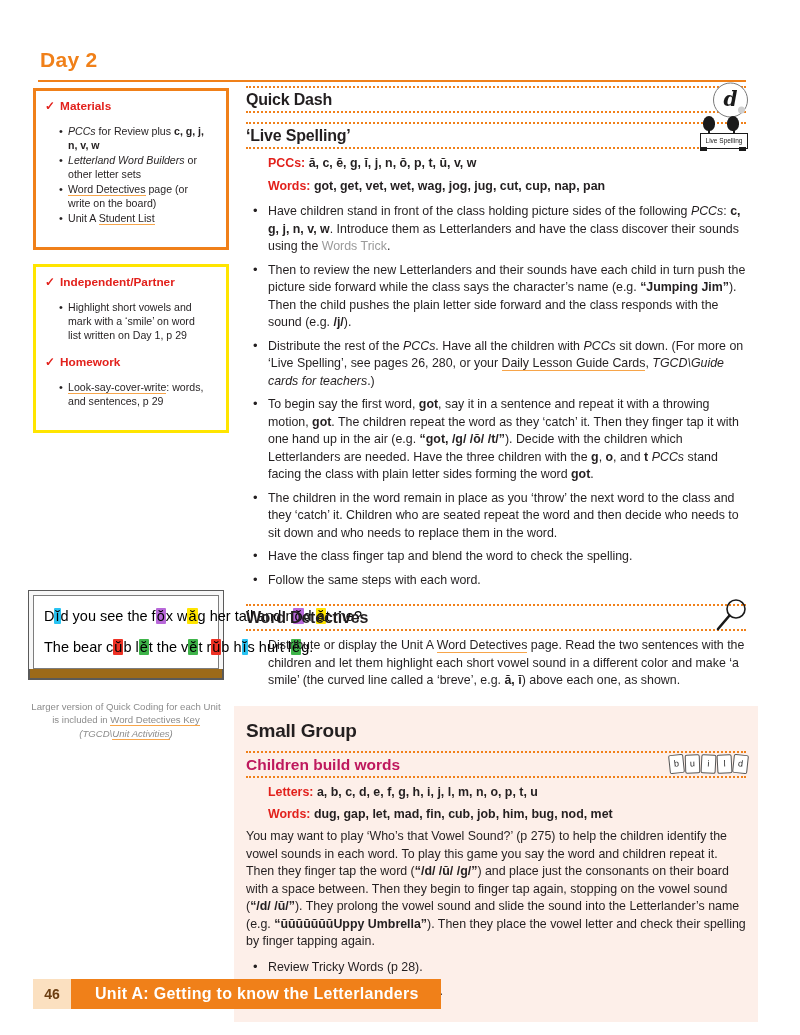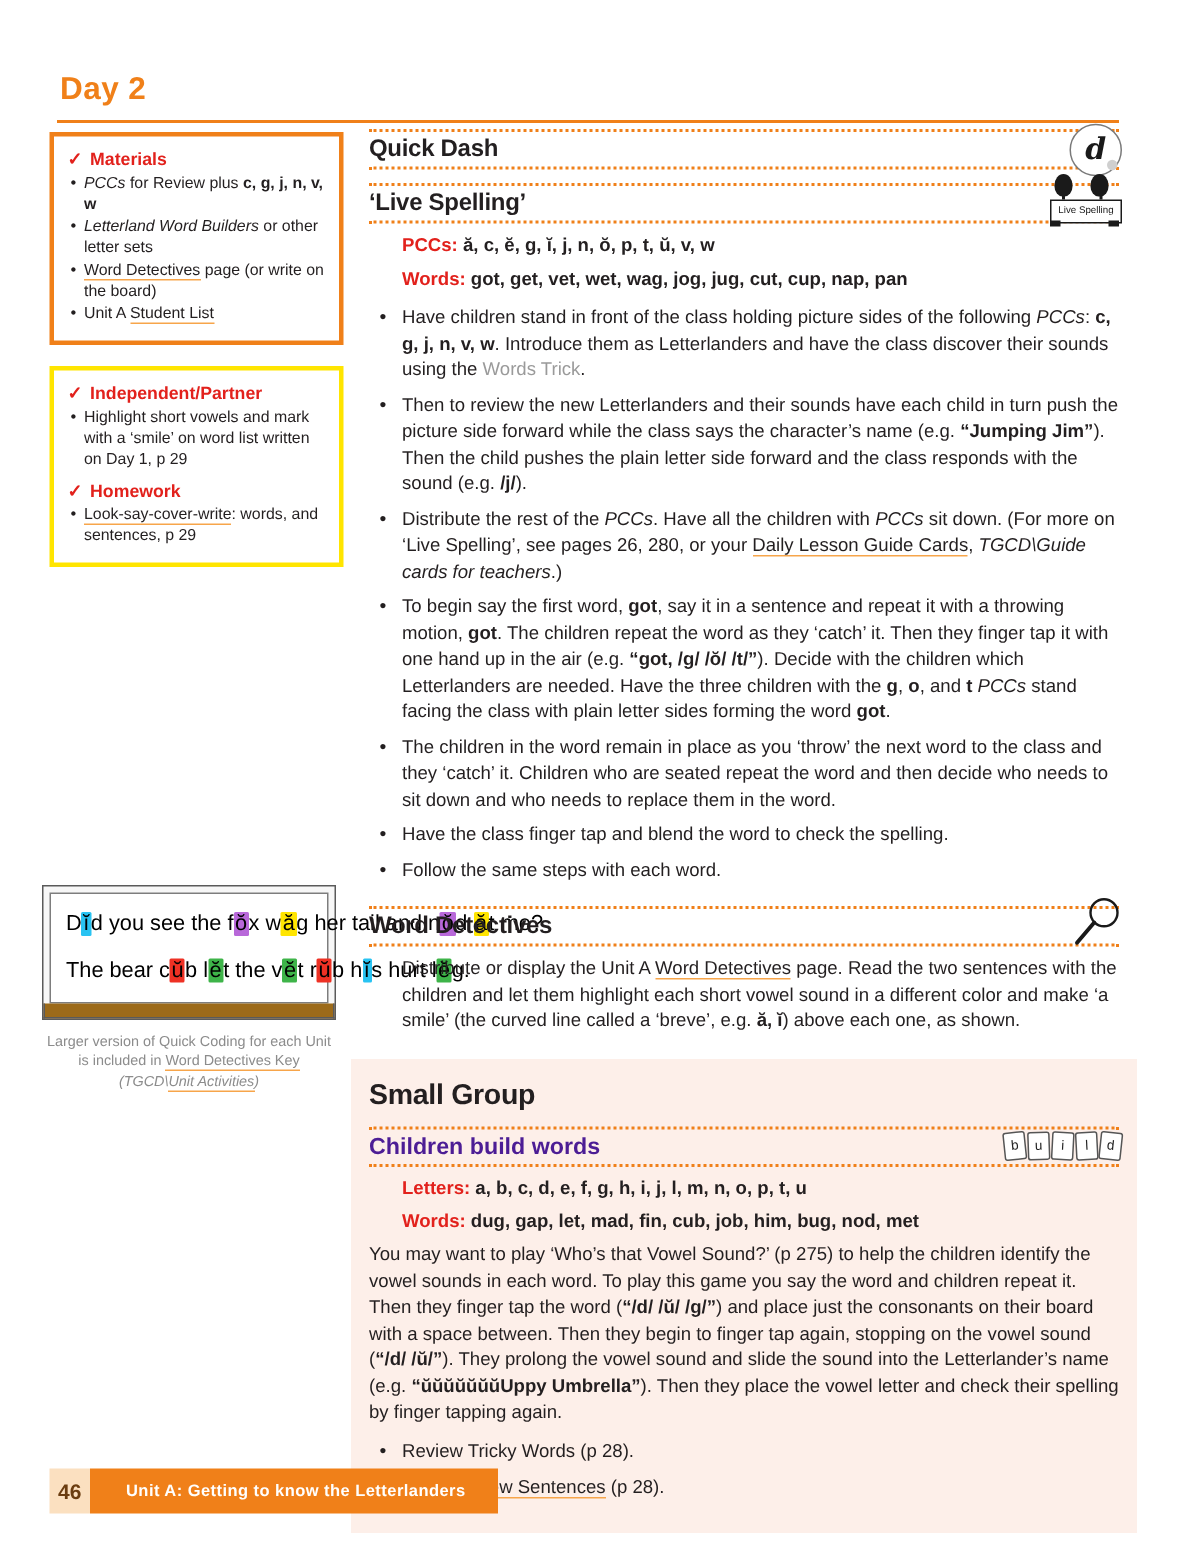--- a/index.html
+++ b/index.html
@@ -51,21 +51,21 @@
     font-size: 11.8px;
     margin: 0 0 3px 0;
     display: flex;
     align-items: baseline;
     gap: 5px;
   }
   .check { font-size: 12px; line-height: 1; }
 
   ul.box-list {
     list-style: none;
-    margin: 0;
+    margin: 12px;
     padding: 0;
   }
   ul.box-list li {
     font-size: 10.6px;
     line-height: 1.32;
     padding-left: 11px;
     position: relative;
     margin-bottom: 1px;
     color: #231f20;
   }
@@ -110,21 +110,21 @@
   .hl-red    { background: #EE3124; }
   .hl-green  { background: #3EB449; }
   .board-ledge {
     height: 9px;
     background: #9C6A19;
     border: 1px solid #5a5a5a;
     border-top: none;
     margin: 0 -4px -4px -4px;
   }
   .board-caption {
-    margin-top: 8px;
+    margin-top: 20px;
     text-align: center;
     font-size: 9.6px;
     line-height: 1.38;
     color: #8c8c8c;
   }
   .board-caption .cap-it { font-style: italic; }
 
   
   .right-col { position: absolute; left: 246px; top: 86px; width: 500px; }
 
@@ -138,21 +138,21 @@
     margin: 0;
     font-size: 16px;
     font-weight: bold;
     letter-spacing: -0.2px;
     color: #231f20;
   }
   .sec h3 {
     margin: 0;
     font-size: 15.5px;
     font-weight: bold;
-    color: #4c1d95;
+    color: #be185d;
   }
   .sec-gap { height: 9px; }
 
   .kv {
     font-size: 12.4px;
     font-weight: bold;
     margin: 6px 0 0 22px;
     line-height: 1.35;
   }
   .kv .k { color: #E2211C; }
@@ -295,34 +295,34 @@
 
   
   .footer {
     position: absolute;
     left: 33px; top: 979px;
     display: flex;
     align-items: stretch;
     height: 30px;
   }
   .footer .pg {
-    width: 27px;
+    width: 38px;
     background: #FBE0C0;
     color: #6b3d10;
     font-weight: bold;
     font-size: 14px;
     display: flex;
     align-items: center;
     justify-content: center;
   }
   .footer .ft {
     background: #F08019;
     color: #ffffff;
     font-weight: bold;
-    font-size: 11px;
+    font-size: 16px;
     letter-spacing: 0.3px;
     display: flex;
     align-items: center;
     padding: 0 22px 0 24px;
   }
 </style>
 </head>
 <body>
 
 <div class="page">

